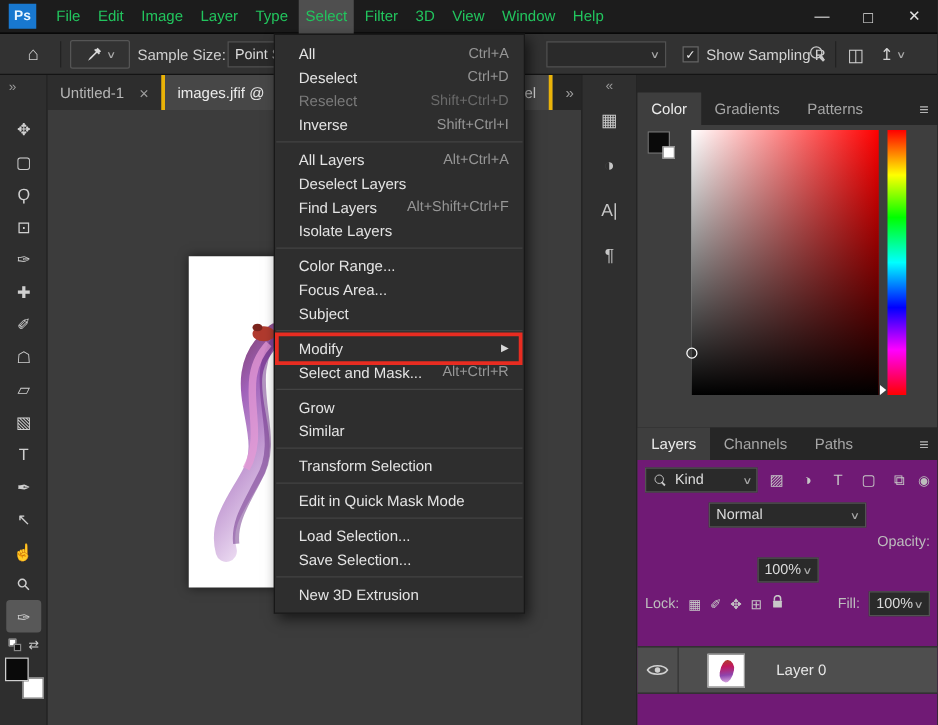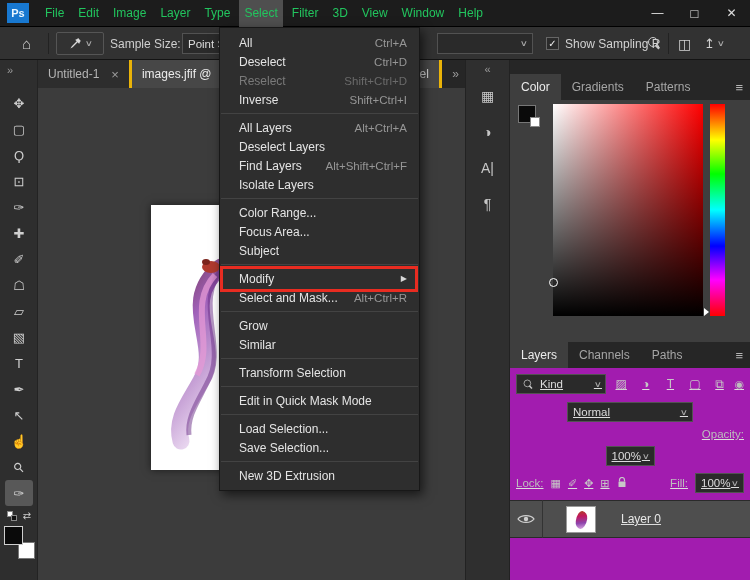--- a/index.html
+++ b/index.html
@@ -80,36 +80,36 @@
   .cp-fg { position:absolute; left:8px; top:5px; width:18px; height:18px; background:#0a0a0a; border:1px solid #777; }
   .cp-bg { position:absolute; left:20px; top:17px; width:10px; height:10px; background:#fff; border:1px solid #888; }
   .grad { position:absolute; left:43px; top:4px; width:150px; height:212px;
           background:linear-gradient(to top,#000,rgba(0,0,0,0)),linear-gradient(to right,#fff,#f00); }
   .grad-cursor { position:absolute; left:-4px; top:174px; width:9px; height:9px; border:1.5px solid #fff; border-radius:50%; }
   .hue { position:absolute; left:200px; top:4px; width:15px; height:212px;
          background:linear-gradient(to bottom,#f00 0%,#ff0 17%,#0f0 33%,#0ff 50%,#00f 67%,#f0f 83%,#f00 100%); }
   .hue-marker { position:absolute; left:194px; top:208px; width:0; height:0; border-top:4px solid transparent; border-bottom:4px solid transparent; border-left:5px solid #fff; }
 
   .layerspanel { position:relative; height:238px; background:#363636; }
-  .lp-body { position:relative; height:212px; background:#a21caf;text-decoration:underline; }
+  .lp-body { position:relative; height:212px; background:#701a75; }
   .frow { display:flex; align-items:center; padding:6px 6px 5px 6px; gap:5px; }
   .kind-dd { width:92px; height:20px; gap:5px; }
   .mag.sm { transform:scale(.75); }
   .ficon { width:20px; text-align:center; font-size:12px; color:#c6c6c6; }
   .fswitch { margin-left:auto; color:#bdbdbd; font-size:11px; }
   .brow { display:flex; align-items:center; padding:3px 6px; gap:6px;flex-direction:column; }
   .blend-dd { width:126px; height:20px; }
   .blend-dd span:first-child { flex:1; }
   .rlabel { font-size:11.5px; color:#bdbdbd; }
   .pct-dd { width:49px; height:20px; }
   .pct-dd span:first-child { flex:1; }
   .ml-auto { margin-left:auto; }
   .lockrow { display:flex; align-items:center; padding:4px 6px; gap:7px; }
   .lk { font-size:11px; color:#c6c6c6; }
-  .lrow { display:flex; align-items:center; height:38px; background:#4e4e4e; border-top:1px solid #2a2a2a; border-bottom:1px solid #2a2a2a; margin-top:3px;gap:13px; }
+  .lrow { display:flex; align-items:center; height:38px; background:#4e4e4e; border-top:1px solid #2a2a2a; border-bottom:1px solid #2a2a2a; margin-top:20px;gap:13px; }
   .eyecell { width:33px; height:38px; display:flex; align-items:center; justify-content:center; border-right:1px solid #333; }
   .thumb { width:30px; height:27px; background:#fff; border:1px solid #9a9a9a; margin-left:10px; position:relative; overflow:hidden; }
   .thumb::after { content:""; position:absolute; left:9px; top:4px; width:11px; height:18px; background:linear-gradient(165deg,#b03a2e 8%,#c2185b 30%,#8e44ad 65%,#d8a7e0 95%); border-radius:45% 55% 50% 50%/60% 40% 60% 40%; transform:rotate(9deg); }
   .lname { margin-left:12px; font-size:12px; color:#e8e8e8; }
 </style>
 </head>
 <body>
 
 <div id="app">
 

